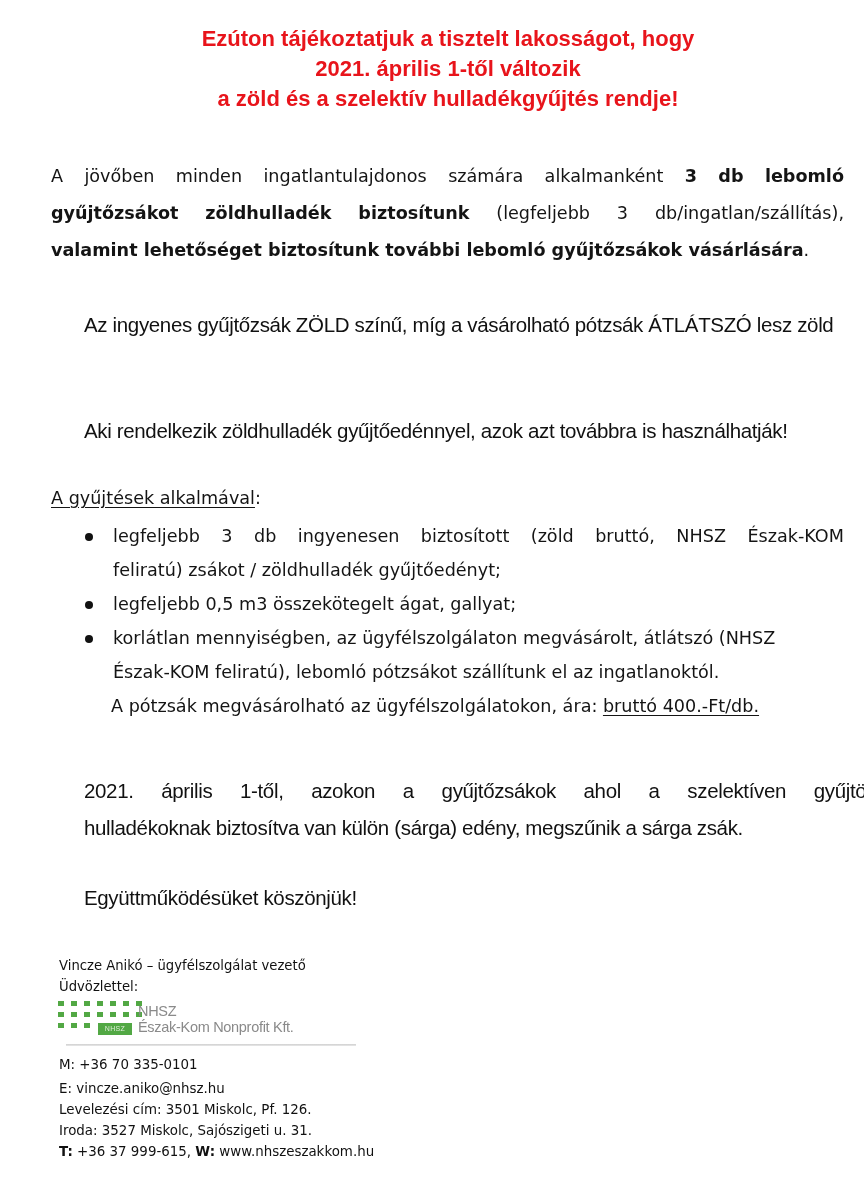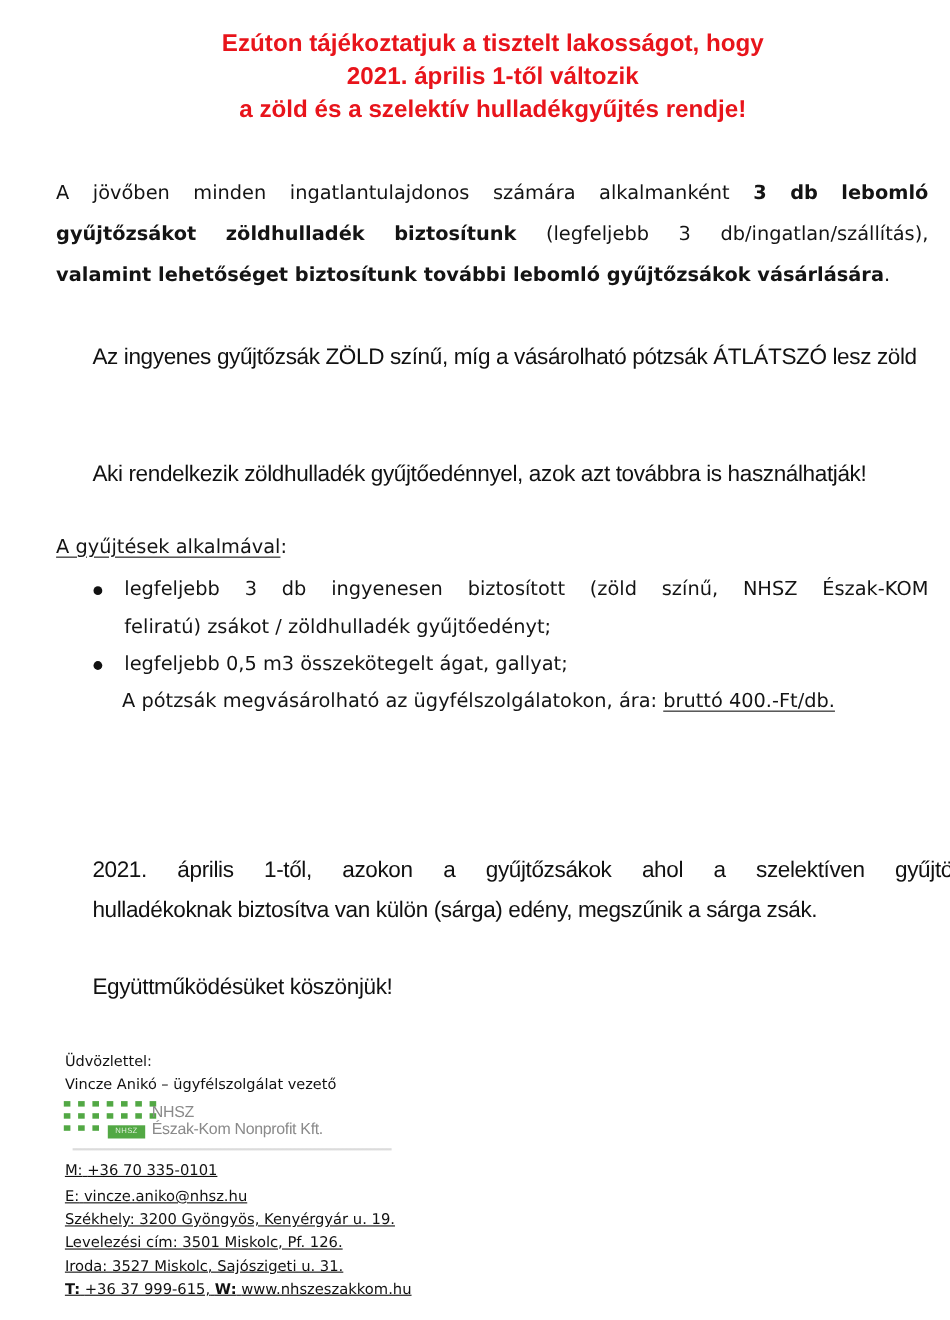--- a/index.html
+++ b/index.html
@@ -79,29 +79,34 @@
   <div class="bullet-list body" style="top:519px;">
     <div class="bullet">
       <span class="dot"></span>
       <div class="justify">
         <span>legfeljebb</span>
         <span>3</span>
         <span>db</span>
         <span>ingyenesen</span>
         <span>biztosított</span>
         <span>(zöld</span>
-        <span>színű,</span>
+        <span>bruttó,</span>
         <span>NHSZ</span>
         <span>Észak-KOM</span>
       </div>
       <div class="line">feliratú) zsákot / zöldhulladék gyűjtőedényt;</div>
     </div>
     <div class="bullet">
       <span class="dot"></span>
       <div class="line">legfeljebb 0,5 m3 összekötegelt ágat, gallyat;</div>
+    </div>
+    <div class="bullet">
+      <span class="dot"></span>
+      <div class="line">korlátlan mennyiségben, az ügyfélszolgálaton megvásárolt, átlátszó (NHSZ</div>
+      <div class="line">Észak-KOM feliratú), lebomló pótzsákot szállítunk el az ingatlanoktól.</div>
     </div>
     <div style="padding-left:60px; line-height:34px; white-space:nowrap;">
       <span>A pótzsák megvásárolható az ügyfélszolgálatokon, ára: </span><u>bruttó 400.-Ft/db.</u>
     </div>
   </div>
 
   <div class="para cond" style="top:772px;">
     <div class="justify">
       <span>2021.</span>
       <span>április</span>
@@ -115,22 +120,22 @@
       <span>gyűjtött</span>
     </div>
     <span class="line">hulladékoknak biztosítva van külön (sárga) edény, megszűnik a sárga zsák.</span>
   </div>
 
   <div class="para cond" style="top:879px;">
     <span class="line">Együttműködésüket köszönjük!</span>
   </div>
 
   <div class="sig sig-text" style="top:955px;">
+    <div>Vincze Anikó – ügyfélszolgálat vezető</div>
     <div>Üdvözlettel:</div>
-    <div>Vincze Anikó – ügyfélszolgálat vezető</div>
   </div>
 
   <div class="logo">
     <div class="logo-grid" id="logo-grid">
         <div class="sq" style="left: 0px; top: 0px; background: rgb(82, 168, 68);"></div>
         <div class="sq" style="left: 13px; top: 0px; background: rgb(82, 168, 68);"></div>
         <div class="sq" style="left: 26px; top: 0px; background: rgb(82, 168, 68);"></div>
         <div class="sq" style="left: 39px; top: 0px; background: rgb(82, 168, 68);"></div>
         <div class="sq" style="left: 52px; top: 0px; background: rgb(82, 168, 68);"></div>
         <div class="sq" style="left: 65px; top: 0px; background: rgb(82, 168, 68);"></div>
@@ -145,22 +150,21 @@
         <div class="sq" style="left: 0px; top: 22px; background: rgb(82, 168, 68);"></div>
         <div class="sq" style="left: 13px; top: 22px; background: rgb(82, 168, 68);"></div>
         <div class="sq" style="left: 26px; top: 22px; background: rgb(82, 168, 68);"></div>
       </div>
     <div class="logo-badge">NHSZ</div>
     <div class="logo-name" style="top:3px;">NHSZ</div>
     <div class="logo-name" style="top:19px;">Észak-Kom Nonprofit Kft.</div>
     <div class="logo-rule"></div>
   </div>
 
-  <div class="sig contact" style="top:1054px;text-decoration:underline;">
+  <div class="sig contact" style="top:1054px;">
     <div><span>M:</span> <span>+36 70 335-0101</span></div>
     <div style="margin-top:3px;"><span>E:</span> <span>vincze.aniko@nhsz.hu</span></div>
-    <div>Székhely: 3200 Gyöngyös, Kenyérgyár u. 19.</div>
     <div>Levelezési cím: 3501 Miskolc, Pf. 126.</div>
     <div>Iroda: 3527 Miskolc, Sajószigeti u. 31.</div>
     <div><b>T:</b> <span>+36 37 999-615,</span> <b>W:</b> <span>www.nhszeszakkom.hu</span></div>
   </div>
 
 </div>
 
 </body></html>

